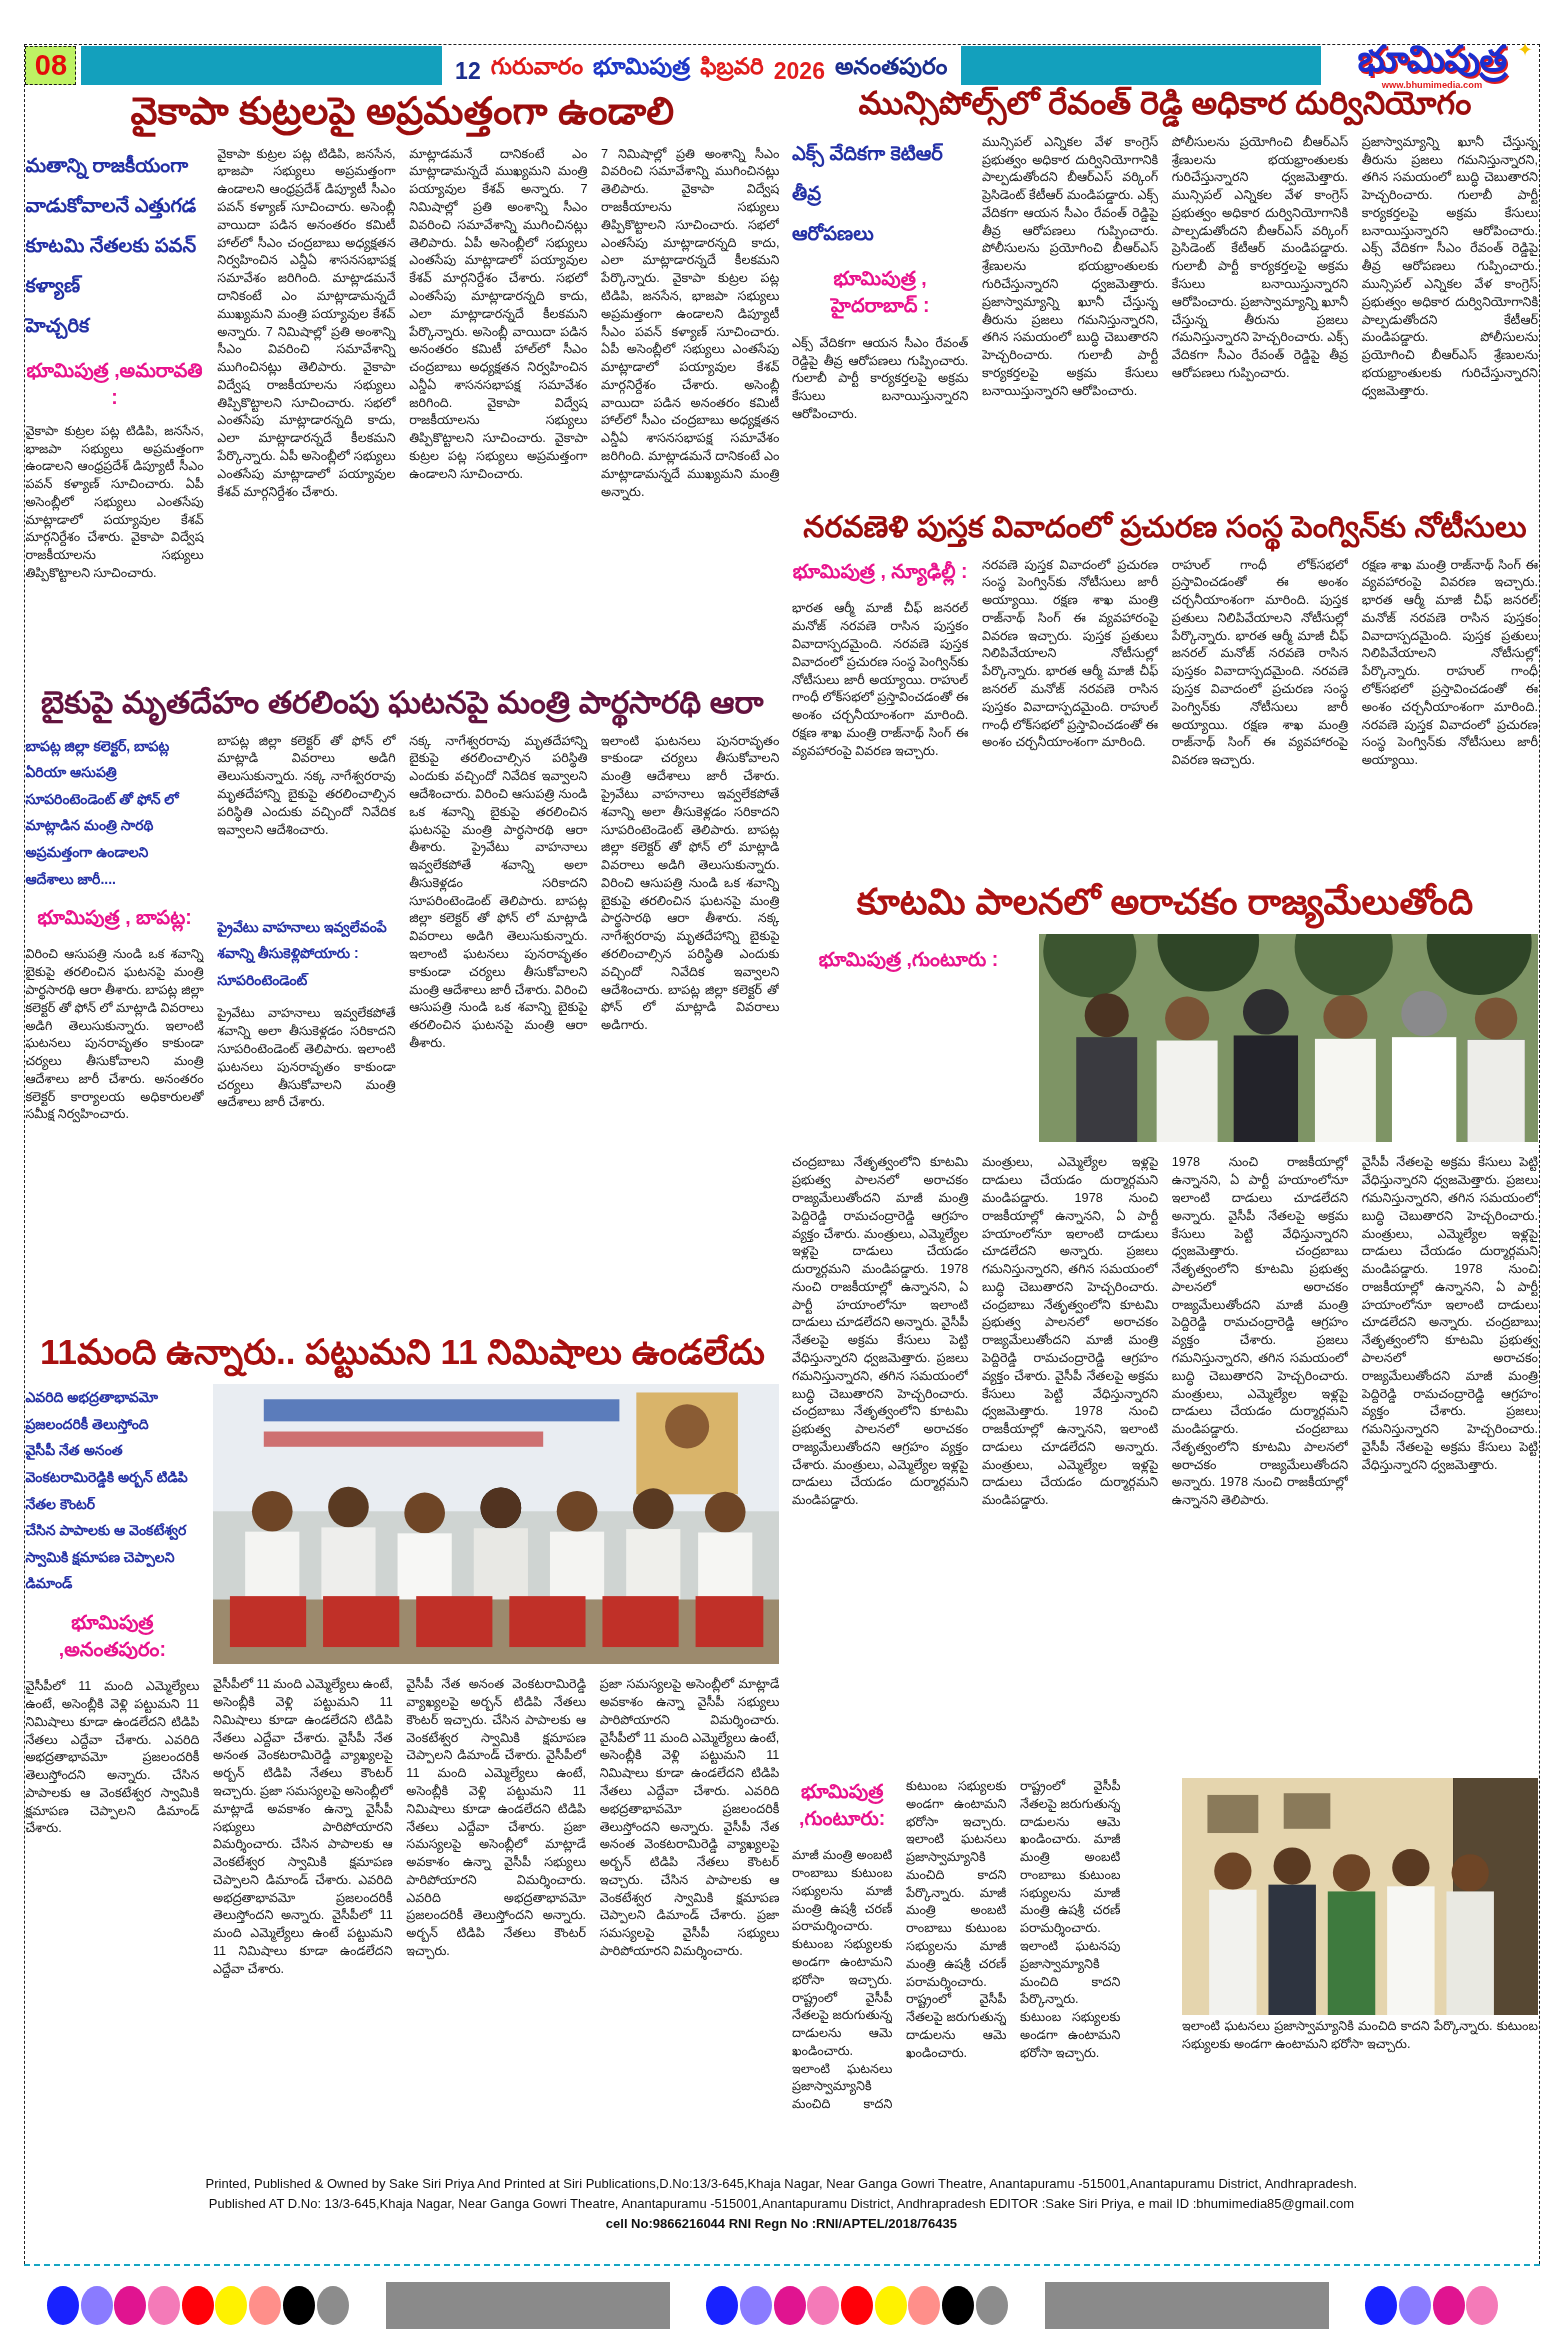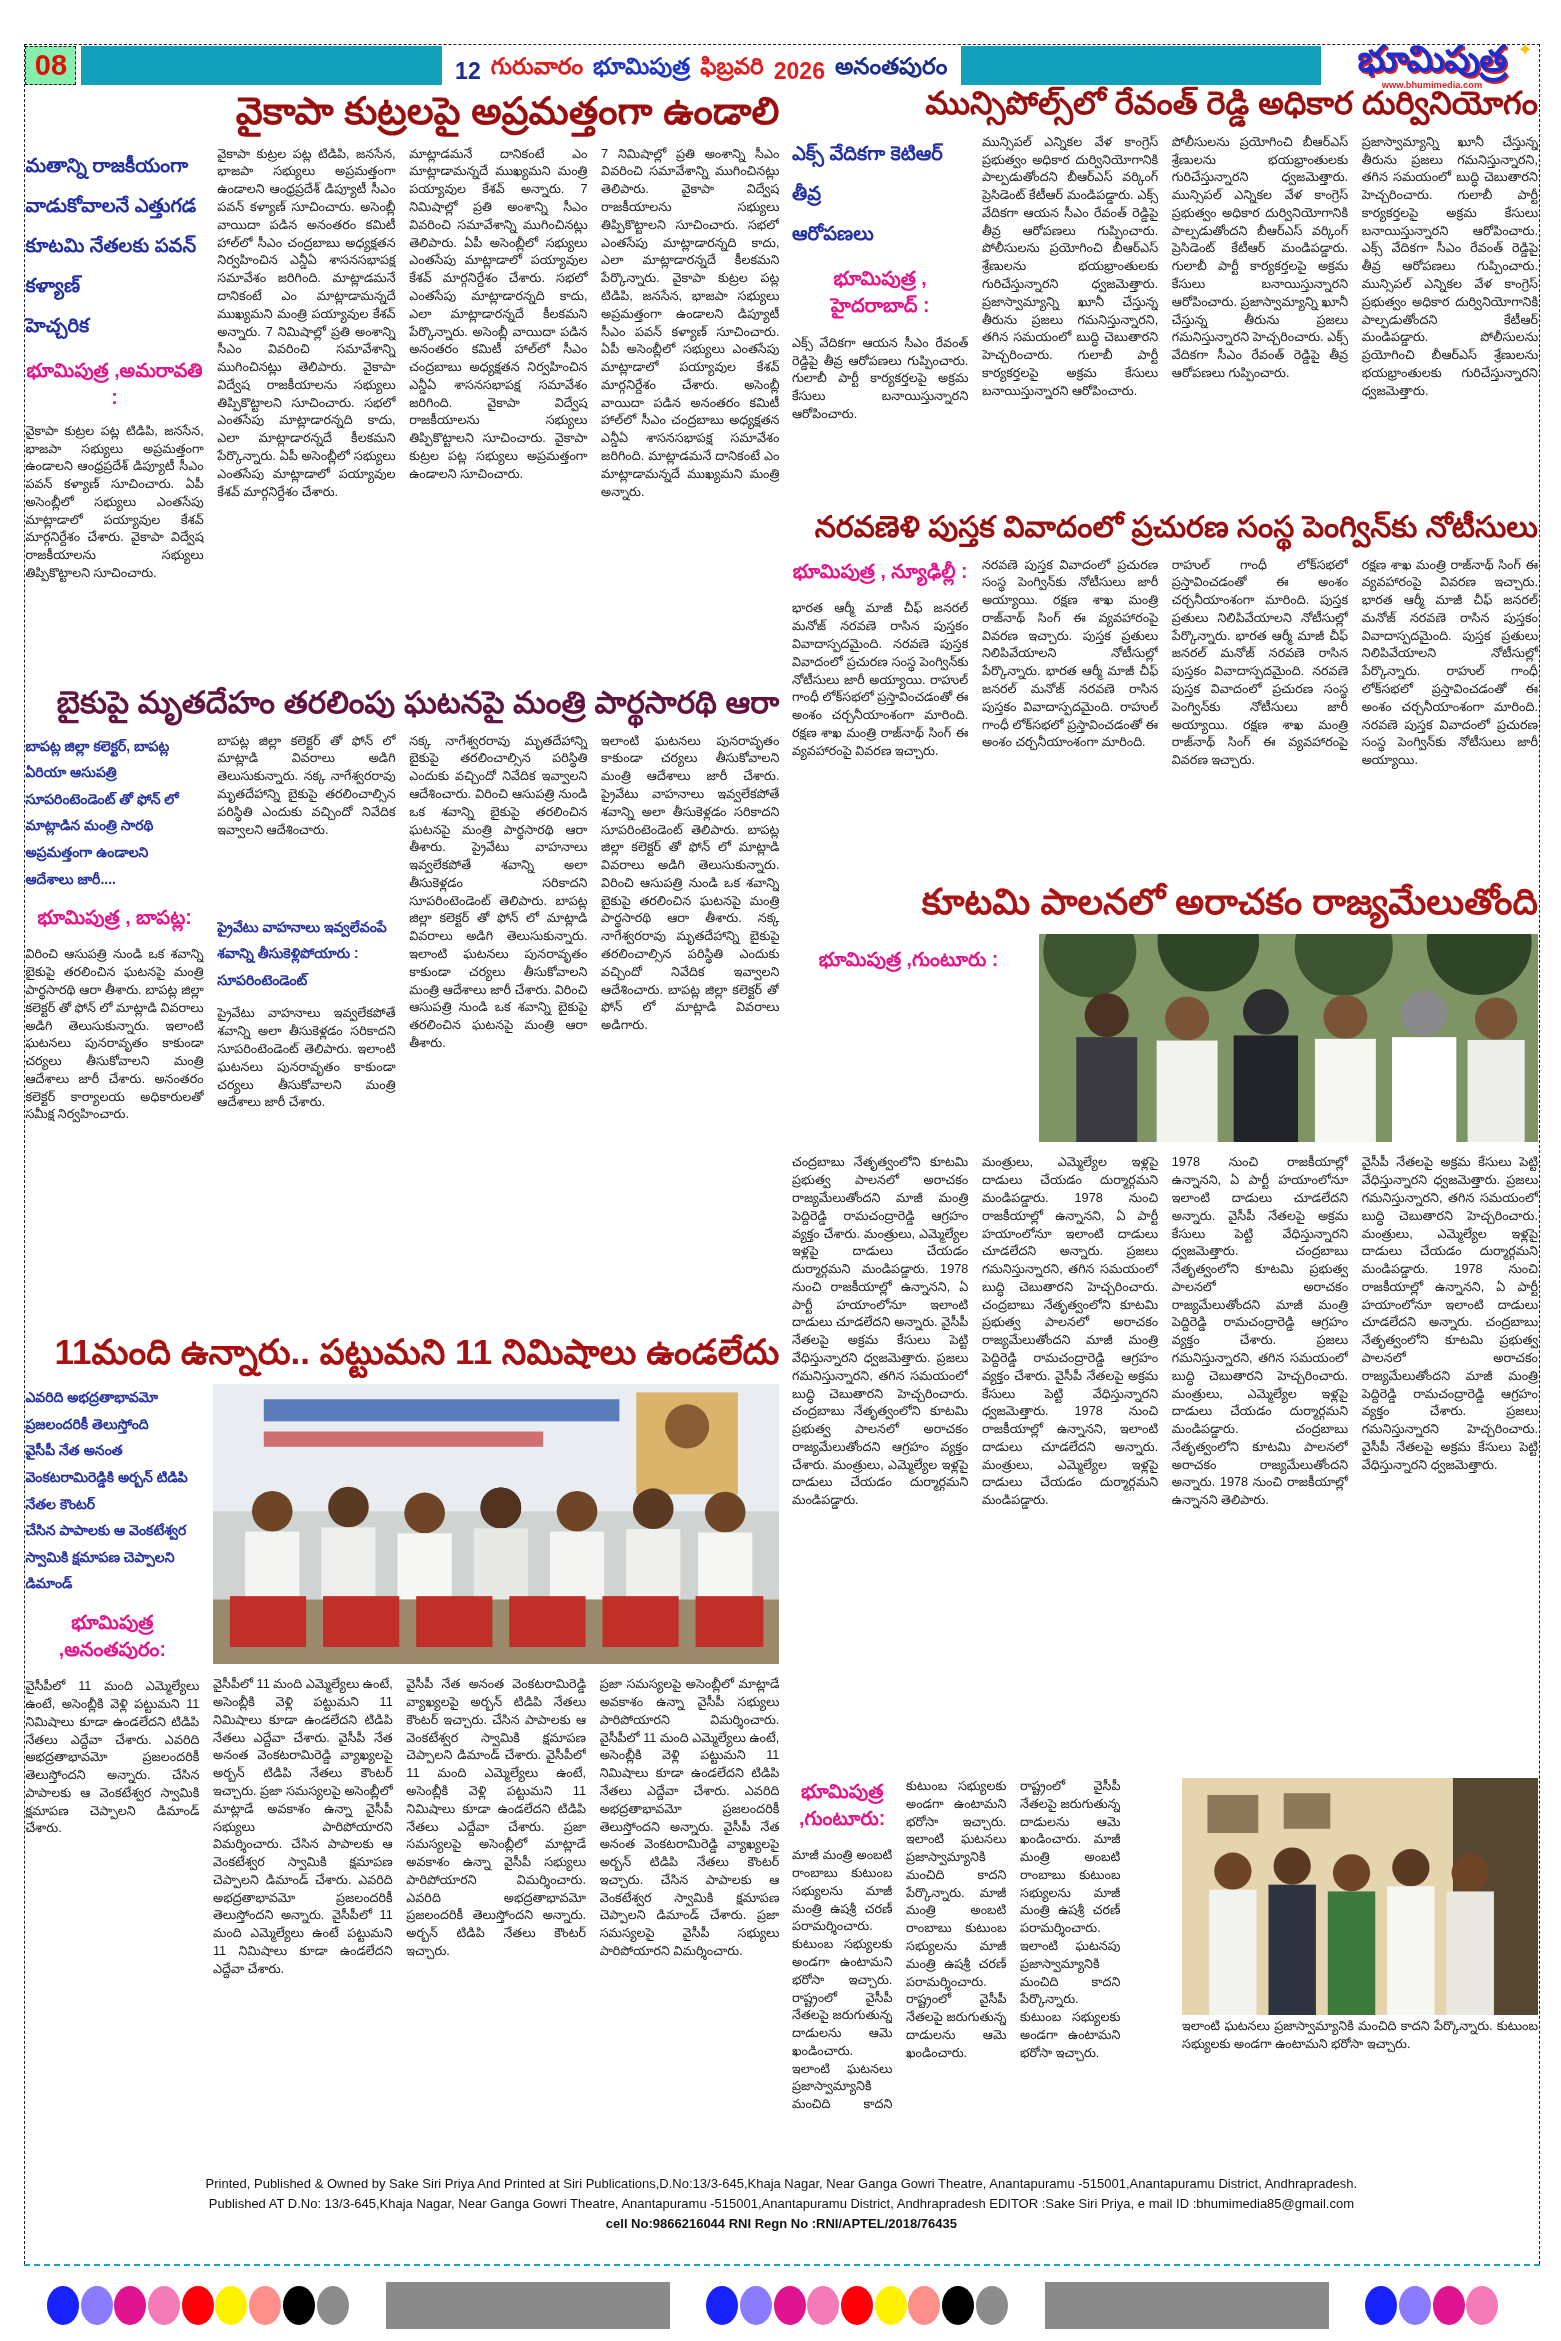--- a/index.html
+++ b/index.html
@@ -5,33 +5,33 @@
   html,body{margin:0;padding:0;background:#ffffff;}
   .page{position:relative;width:1562px;height:2342px;background:#fff;overflow:hidden;
         font-family:"Liberation Sans","DejaVu Sans",sans-serif;}
   .outer-border{position:absolute;left:24px;top:44px;right:22px;bottom:78px;
         border:1.7px dashed #1c1c1c;border-bottom:none;pointer-events:none;}
   .teal-rule{position:absolute;left:24px;right:22px;top:2264px;border-top:2.5px dashed #17a6c3;}
 
   
   .hdr{position:absolute;left:25.4px;top:46px;right:24px;height:39px;display:flex;align-items:stretch;gap:5.1px;}
   .pagenum{width:49px;border:1.7px dashed #1c1c1c;display:flex;align-items:center;justify-content:center;
-        color:#e40b0b;font-size:29px;font-weight:800;background:#86efac;}
+        color:#e40b0b;font-size:29px;font-weight:800;background:#bef264;}
   .tealbar{background:#13a0bd;flex:1 1 auto;}
   .dateline{display:flex;align-items:flex-end;gap:10px;font-weight:800;font-size:23px;white-space:nowrap;padding:0 8.5px;}
   .dl-navy{color:#1b2e8e}.dl-red{color:#e11d1d}.dl-blue{color:#2038c8}
   .logo{width:212px;position:relative;display:flex;flex-direction:column;align-items:center;justify-content:center;}
   .logo-title{color:#1b2fd0;font-size:36px;font-weight:800;letter-spacing:-0.8px;
         text-shadow:1.7px 1.7px 0 #e11d1d;line-height:1;}
   .logo-star{position:absolute;right:5.1px;top:-6.8px;color:#f5c400;font-size:18.6px;}
   .logo-web{color:#e11d1d;font-size:9.3px;font-weight:700;margin-top:2.5px;}
 
   
   .article{position:absolute;}
-  .headline{font-weight:800;text-align:right;line-height:1.15;margin:0 0 12px 0;}
+  .headline{font-weight:800;text-align:center;line-height:1.15;margin:0 0 12px 0;}
   .cols{display:flex;gap:13.6px;}
   .col{flex:1 1 0;overflow:hidden;}
   .body-text{font-size:12.7px;line-height:1.4;text-align:justify;color:#161616;overflow:hidden;}
   .subhead{color:#2431a5;font-weight:700;font-size:19.5px;line-height:2.05;white-space:pre-line;}
   .subhead.small{font-size:14px;line-height:1.9;}
   .byline{color:#e9148d;font-weight:700;font-size:19.5px;text-align:center;margin:13.6px 0;}
   .hl-darkred{color:#9b0e0e}.hl-red{color:#ad1313}.hl-red2{color:#a81010}
   .hl-maroon{color:#63133f}.hl-purple{color:#6d1b79}
   .photo{overflow:hidden;background:#ddd;}
   .photo svg{display:block;width:100%;height:100%;}

